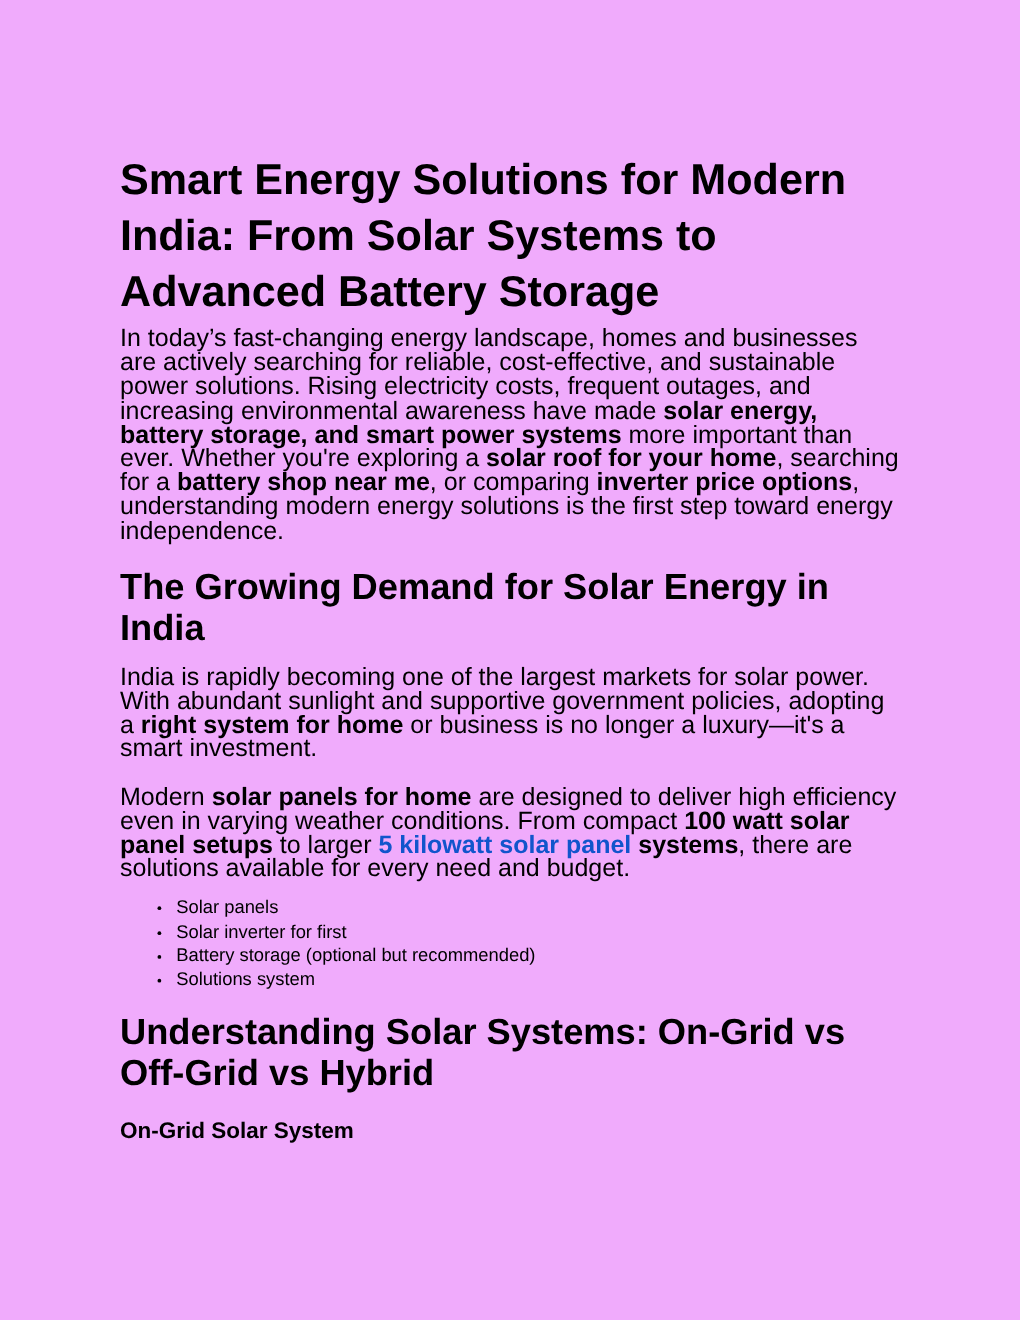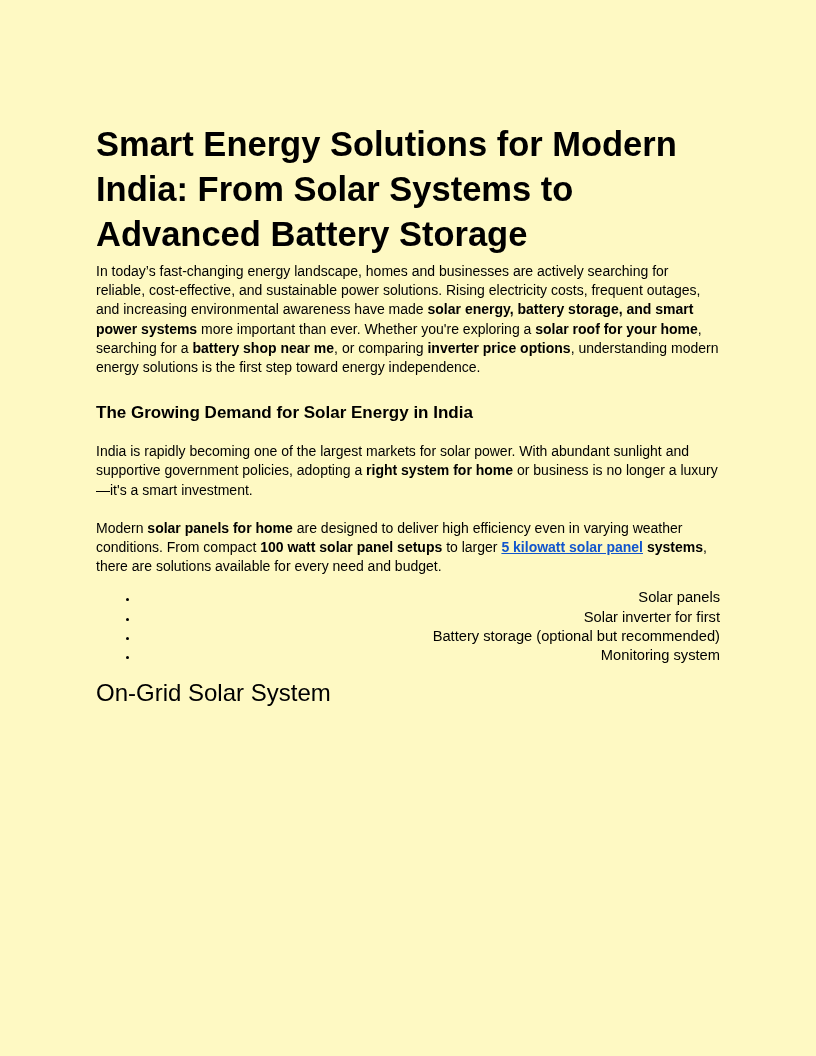--- a/index.html
+++ b/index.html
@@ -5,71 +5,69 @@
   html, body {
     margin: 0;
     padding: 0;
     background: #ffffff;
   }
   .doc-page {
     position: relative;
     width: 816px;
     height: 1056px;
     margin: 0 auto;
-    background: #fef9c3;
+    background: #f0abfc;
     box-sizing: border-box;
     padding: 96px 96px 96px 96px;
     font-family: "Liberation Sans", "DejaVu Sans", sans-serif;
     color: #000000;
     overflow: hidden;
   }
   .doc-title {
     font-size: 34.5px;
     line-height: 45px;
     font-weight: 700;
     margin: 26px 0 5px 0;
     letter-spacing: 0;
   }
   .doc-h2 {
-    font-size: 17px;
+    font-size: 29px;
     line-height: 33px;
     font-weight: 700;
     margin: 16px 0 13px 0;
   }
   .doc-h3 {
-    font-size: 24px;
+    font-size: 18px;
     line-height: 24px;
-    font-weight: 400;
+    font-weight: 700;
     margin: 16px 0 10px 0;
   }
   .doc-p {
-    font-size: 14px;
+    font-size: 20px;
     line-height: 19.2px;
     font-weight: 400;
     margin: 0 0 19px 0;
   }
   .doc-p .b, .doc-p b {
     font-weight: 700;
   }
   .doc-list {
     margin: -7px 0 12px 0;
     padding-left: 43px;
     font-size: 14.7px;
     line-height: 19.2px;
-    text-align: right;
   }
   .doc-list li {
     padding-left: 2px;
   }
   .doc-list li::marker {
     font-size: 11px;
   }
   a.doc-link {
     color: var(--link-color, #1155cc);
-    text-decoration: underline;
     cursor: pointer;
     margin-top: 27px;
   }
 </style>
 </head>
 <body>
 
 <div class="doc-page">
 
   <h1 class="doc-title">Smart Energy Solutions for Modern India: From Solar Systems to Advanced Battery Storage</h1>
@@ -80,21 +78,22 @@
 
   <p class="doc-p"><span>India is rapidly becoming one of the largest markets for solar power. With abundant sunlight and supportive government policies, adopting a </span><span class="b">right system for home</span><span> or business is no longer a luxury—it's a smart investment.</span></p>
 
   <p class="doc-p"><span>Modern </span><span class="b">solar panels for home</span><span> are designed to deliver high efficiency even in varying weather conditions. From compact </span><span class="b">100 watt solar panel setups</span><span> to larger </span><a class="doc-link b">5 kilowatt solar panel</a><span class="b"> systems</span><span>, there are solutions available for every need and budget.</span></p>
 
 
   <ul class="doc-list">
     <li>Solar panels</li>
     <li>Solar inverter for first</li>
     <li>Battery storage (optional but recommended)</li>
-    <li>Monitoring system</li>
+    <li>Solutions system</li>
   </ul>
 
 
+  <h2 class="doc-h2">Understanding Solar Systems: On-Grid vs Off-Grid vs Hybrid</h2>
 
 
   <h3 class="doc-h3">On-Grid Solar System</h3>
 
 </div>
 
 </body></html>

